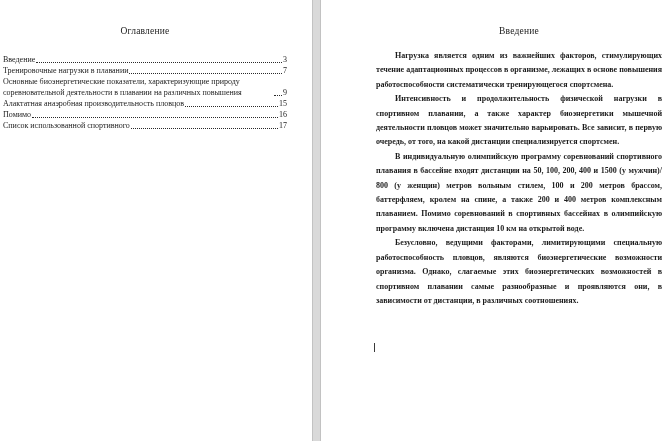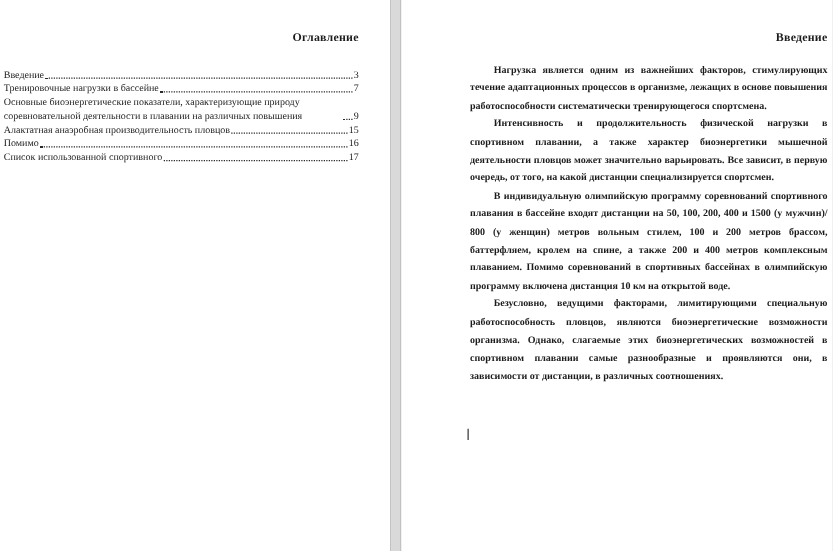--- a/index.html
+++ b/index.html
@@ -30,22 +30,22 @@
     padding: 26px 25px 0 52px;
   }
   .page-right {
     left: 320px;
     border-left: 1px solid #c2c2c2;
     padding: 26px 20px 0 55px;
   }
   .doc-heading {
     font-size: 9.5px;
     line-height: 11px;
-    font-weight: bold;
-    text-align: right;
+    font-weight: normal;
+    text-align: center;
     letter-spacing: 0.2px;
   }
   .page-left .doc-heading { margin-bottom: 17px; }
   .page-right .doc-heading { margin-bottom: 12px; }
   .toc-list { font-size: 8px; }
   .toc-row {
     display: flex;
     align-items: flex-end;
     line-height: 11px;
   }
@@ -83,21 +83,21 @@
     <div class="doc-heading">Оглавление</div>
     <div class="toc-list">
   <div class="toc-row">
     <span class="toc-text">Введение</span>
     <span class="toc-dots"></span>
     <span class="toc-page">3</span>
   </div>
 
 
   <div class="toc-row">
-    <span class="toc-text">Тренировочные нагрузки в бассейне</span>
+    <span class="toc-text">Тренировочные нагрузки в плавании</span>
     <span class="toc-dots"></span>
     <span class="toc-page">7</span>
   </div>
 
   <div class="toc-row">
     <span class="toc-text">Основные биоэнергетические показатели, характеризующие природу соревновательной деятельности в плавании на различных повышения</span>
     <span class="toc-dots"></span>
     <span class="toc-page">9</span>
   </div>
 

